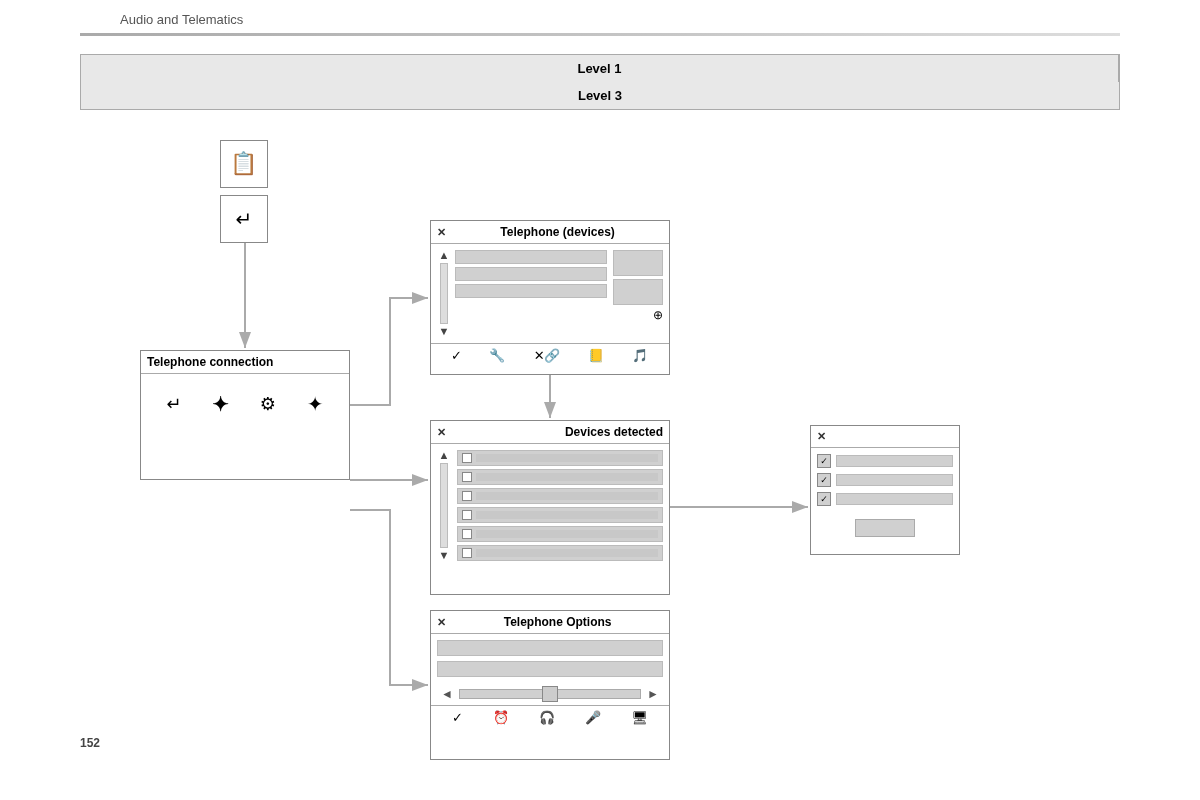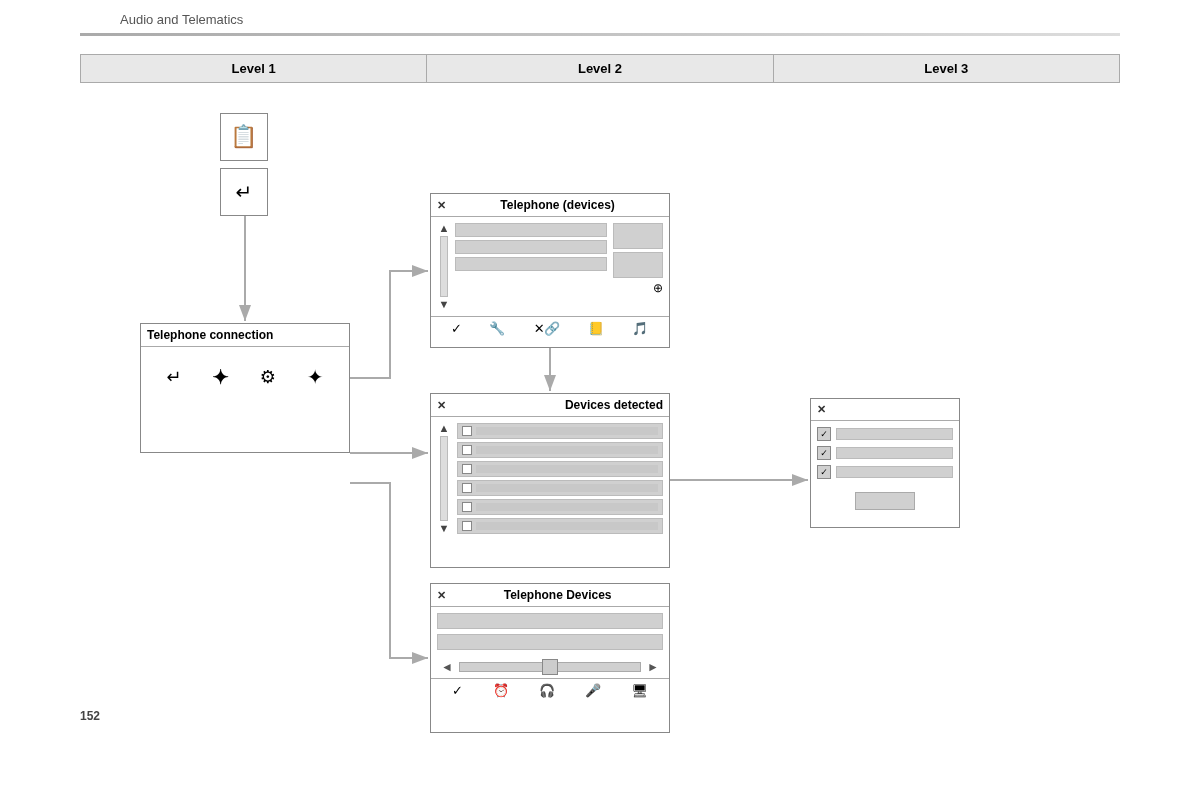--- a/index.html
+++ b/index.html
@@ -24,20 +24,21 @@
     .header-line {
       height: 3px;
       background: linear-gradient(to right, #aaa, #ddd);
       margin: 0 80px;
     }
 
     .levels-table {
       display: flex;
       margin: 18px 80px 10px 80px;
       border: 1px solid #aaa;
+      flex-direction: column;
     }
 
     .level-cell {
       flex: 1;
       text-align: center;
       font-weight: bold;
       font-size: 13px;
       padding: 6px 0;
       border-right: 1px solid #aaa;
       background: #e8e8e8;
@@ -341,21 +342,20 @@
 </head>
 <body>
 
 <div class="page-header">
   <span>Audio and Telematics</span>
 </div>
 <div class="header-line"></div>
 
 <div class="levels-table">
   <div class="level-cell">Level 1</div>
-  <div class="level-cell">Level 2</div>
   <div class="level-cell">Level 3</div>
 </div>
 
 <div class="diagram-area">
 
   <svg class="connectors">
 
     <defs>
       <marker id="arrowhead" markerWidth="8" markerHeight="6" refX="8" refY="3" orient="auto">
         <polygon points="0 0, 8 3, 0 6" fill="#888"></polygon>
@@ -494,21 +494,21 @@
       </div>
       <div style="text-align:center; margin-top:4px;">
         <div class="level3-button"></div>
       </div>
     </div>
   </div>
 
   <div class="box tel-options">
     <div class="box-title">
       <span class="close-x">✕</span>
-      <span style="flex:1; text-align:center;">Telephone Devices</span>
+      <span style="flex:1; text-align:center;">Telephone Options</span>
     </div>
     <div class="tel-opt-bars">
       <div class="tel-opt-bar"></div>
       <div class="tel-opt-bar"></div>
     </div>
     <div class="tel-slider-row">
       <span style="cursor:pointer; font-size:12px;">◄</span>
       <div class="tel-slider-track">
         <div class="tel-slider-thumb"></div>
       </div>

